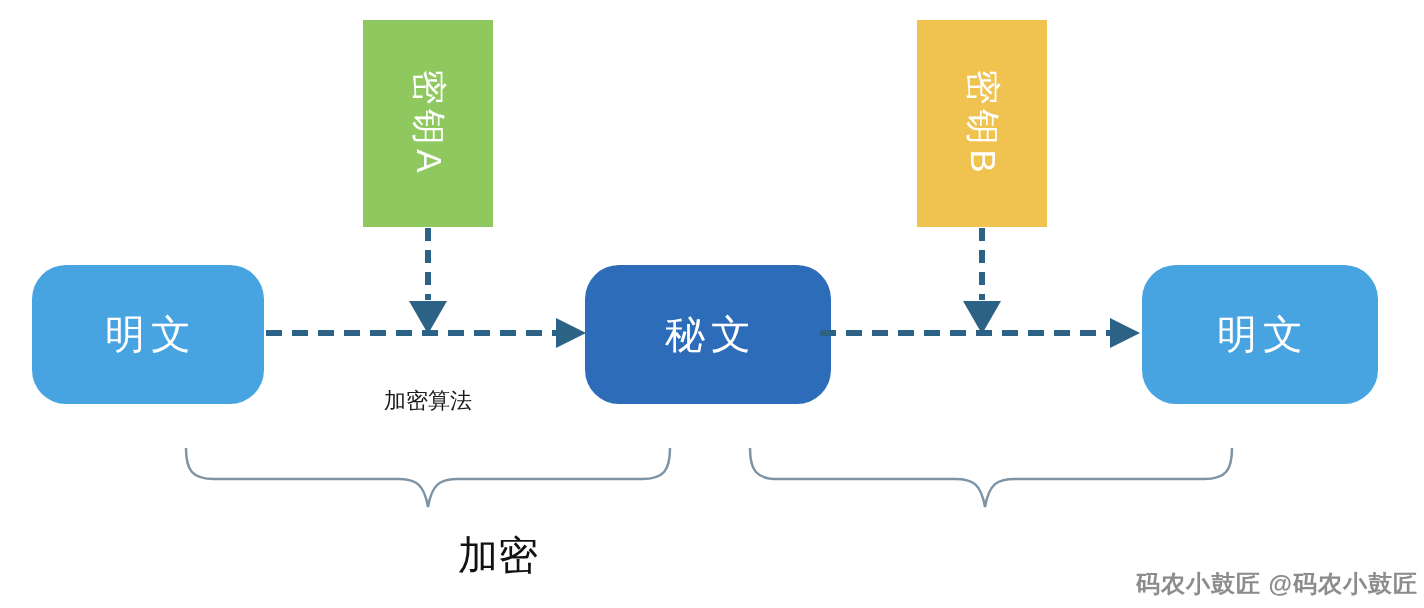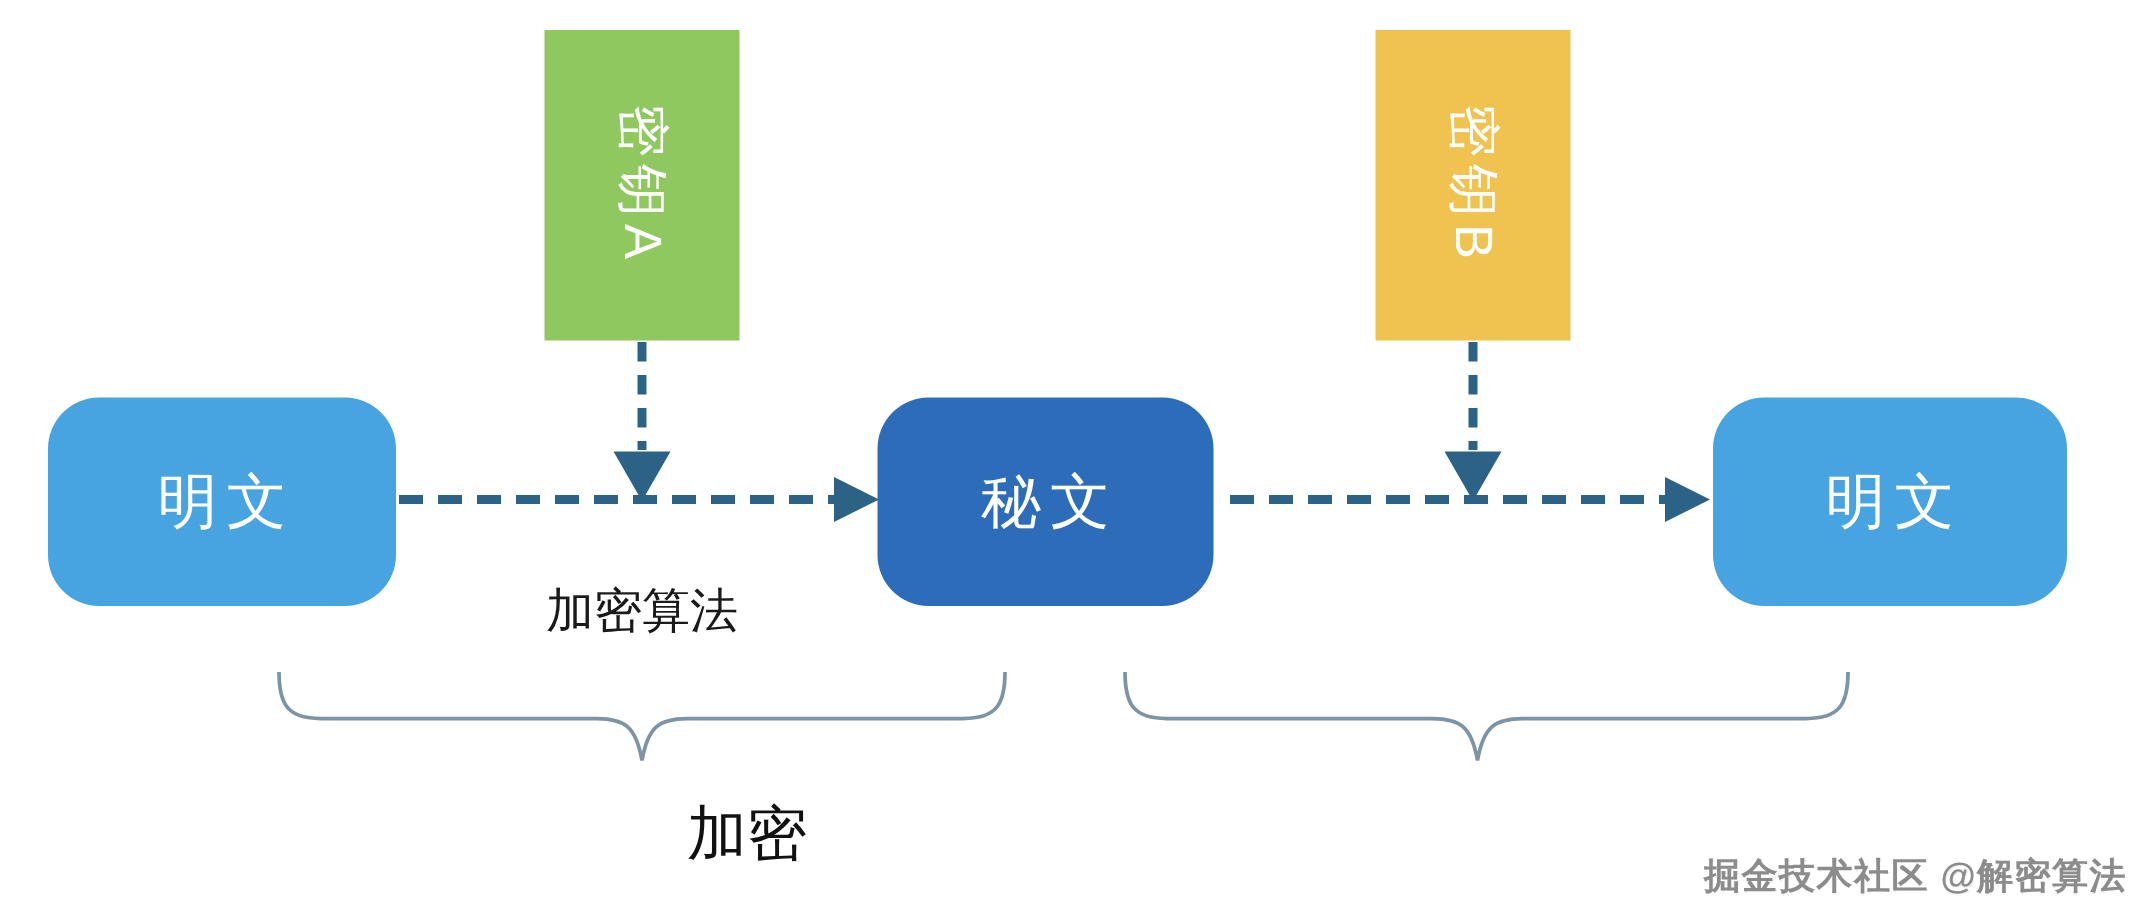--- a/index.html
+++ b/index.html
@@ -20,21 +20,21 @@
     border-radius: 34px;
     display: flex;
     align-items: center;
     justify-content: center;
     color: #ffffff;
     font-size: 40px;
     letter-spacing: 6px;
     text-indent: 6px;
   }
   .node.plain-left  { left: 32px;   top: 265px; width: 232px; height: 139px; }
-  .node.cipher      { left: 585px;  top: 265px; width: 224px; height: 139px; }
+  .node.cipher      { left: 585px;  top: 265px; width: 246px; height: 139px; }
   .node.plain-right { left: 1142px; top: 265px; width: 236px; height: 139px; }
   .key-box {
     position: absolute;
     top: 20px;
     width: 130px;
     height: 207px;
     display: flex;
     align-items: center;
     justify-content: center;
   }
@@ -52,21 +52,21 @@
     left: 0;
     top: 0;
     width: 1424px;
     height: 608px;
     pointer-events: none;
   }
   .algo-label {
     position: absolute;
     width: 220px;
     text-align: center;
-    font-size: 32px;
+    font-size: 22px;
     font-weight: 500;
     color: #1a1a1a;
     top: 386px;
   }
   .algo-label.enc { left: 318px; }
   .algo-label.dec { left: 875px; }
   .phase-label {
     position: absolute;
     width: 220px;
     text-align: right;
@@ -134,15 +134,15 @@
              C 432 484 440 479 458 479 L 642 479 C 664 479 670 470 670 448" stroke="#7d94a6"></path>
 
     <path fill="none" stroke-width="2.5" d="M 750 448 C 750 470 756 479 778 479 L 955 479 C 973 479 981 484 985 507
              C 989 484 997 479 1015 479 L 1204 479 C 1226 479 1232 470 1232 448" stroke="#7d94a6"></path>
   </svg>
 
   <div class="algo-label enc" style="color: rgb(26, 26, 26);">加密算法</div>
 
   <div class="phase-label enc">加密</div>
 
-  <div class="watermark">掘金技术社区 @解密算法</div>
+  <div class="watermark">码农小鼓匠 @码农小鼓匠</div>
 
 </div>
 
 </body></html>

